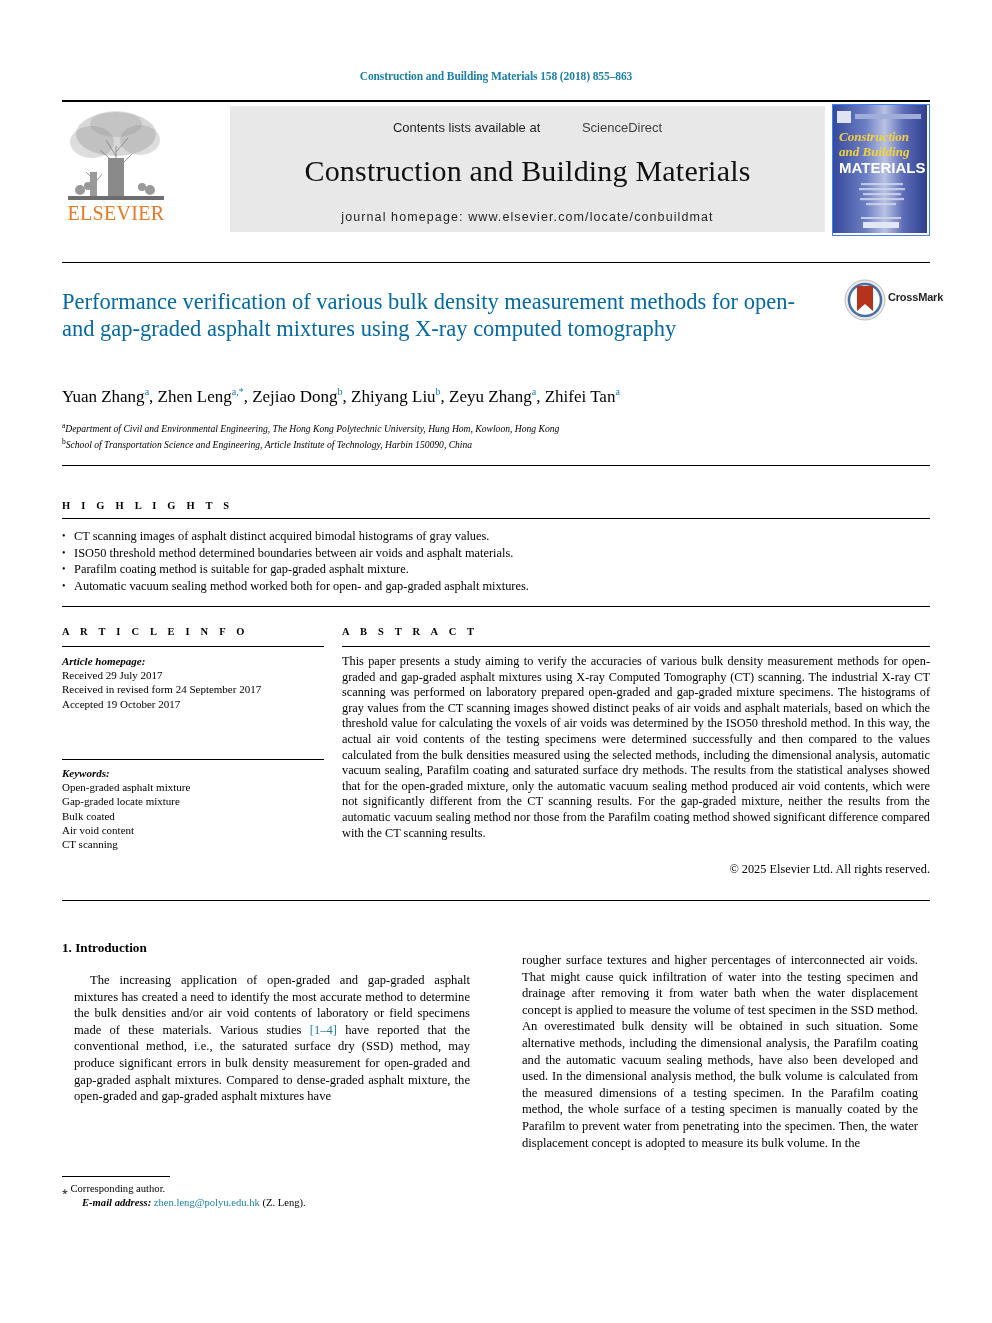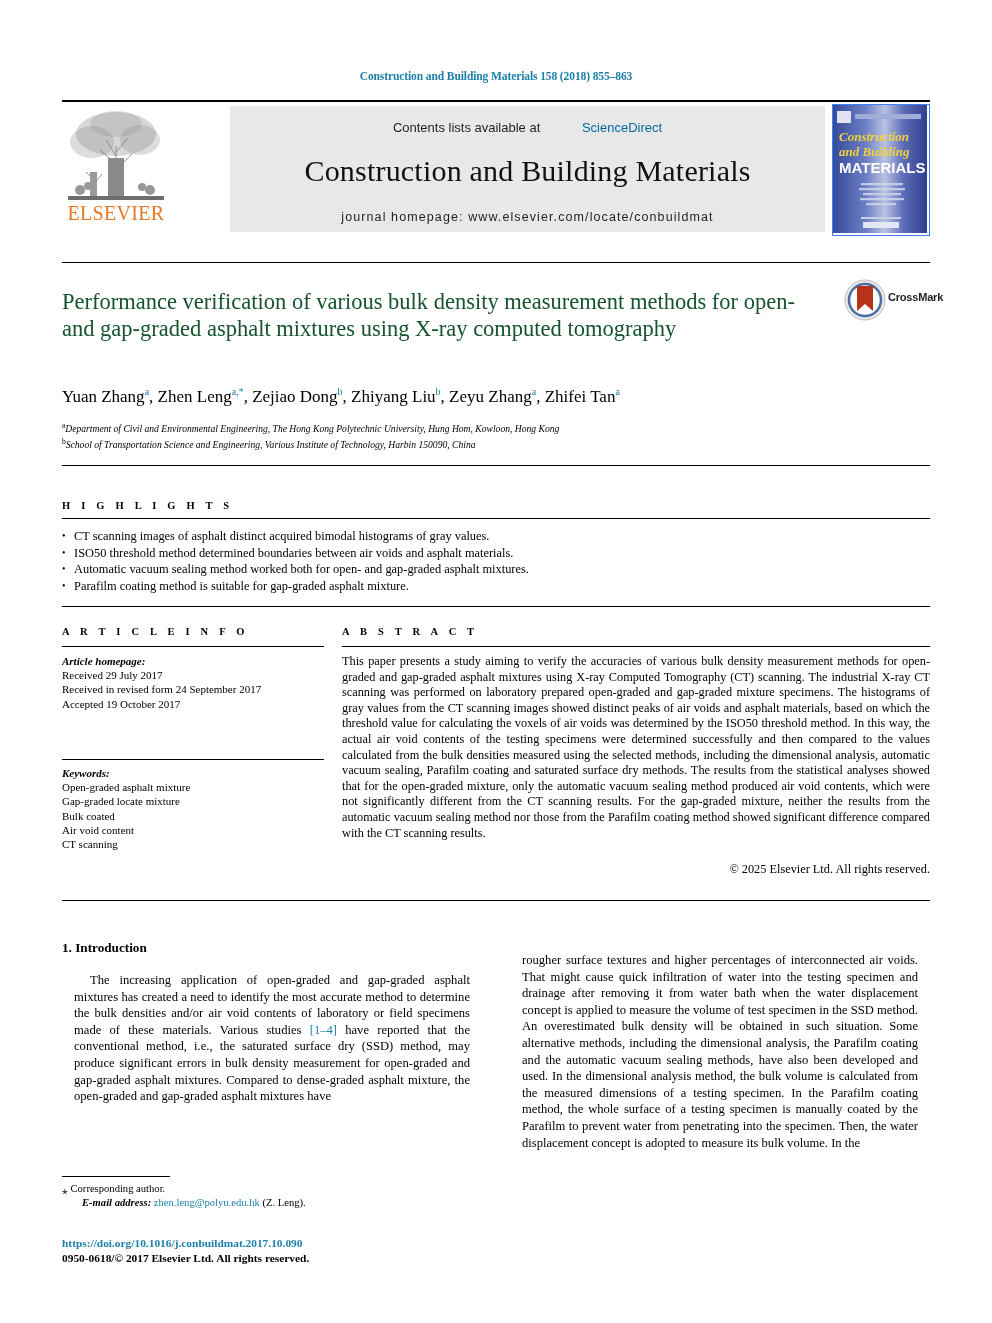--- a/index.html
+++ b/index.html
@@ -66,21 +66,21 @@
     height: 126px;
     background: #e8e8e8;
     text-align: center;
   }
   .contents-line {
     font-family: "Liberation Sans", sans-serif;
     font-size: 13px;
     color: #231f20;
     padding-top: 14px;
   }
-  .sd-link { color: #0369a1; margin-left: 38px; }
+  .sd-link { color: #404040; margin-left: 38px; }
   .journal-title {
     font-family: "Liberation Serif", serif;
     font-size: 30px;
     color: #111;
     margin-top: 19px;
     letter-spacing: 0.2px;
   }
   .homepage-line {
     font-family: "Liberation Sans", sans-serif;
     font-size: 12.5px;
@@ -108,21 +108,21 @@
     border-top: 1px solid #000;
   }
   .paper-title {
     position: absolute;
     left: 62px;
     top: 288px;
     width: 760px;
     font-family: "Liberation Serif", serif;
     font-size: 22.5px;
     line-height: 27px;
-    color: #14532d;
+    color: #0369a1;
   }
   .crossmark {
     position: absolute;
     right: 44px;
     top: 279px;
     width: 104px;
     height: 42px;
   }
   .crossmark-text {
     position: absolute;
@@ -414,31 +414,31 @@
     <span><span>Yuan Zhang</span><sup>a</sup></span>,
     <span><span>Zhen Leng</span><sup>a,*</sup></span>,
     <span><span>Zejiao Dong</span><sup>b</sup></span>,
     <span><span>Zhiyang Liu</span><sup>b</sup></span>,
     <span><span>Zeyu Zhang</span><sup>a</sup></span>,
     <span><span>Zhifei Tan</span><sup>a</sup></span>
   </div>
 
   <div class="affils">
     <div><sup>a</sup><span>Department of Civil and Environmental Engineering, The Hong Kong Polytechnic University, Hung Hom, Kowloon, Hong Kong</span></div>
-    <div><sup>b</sup><span>School of Transportation Science and Engineering, Various Institute of Technology, Harbin 150090, China</span></div>
+    <div><sup>b</sup><span>School of Transportation Science and Engineering, Article Institute of Technology, Harbin 150090, China</span></div>
   </div>
 
   <div class="hl-rule-top"></div>
   <div class="hl-head">H I G H L I G H T S</div>
   <div class="hl-rule-mid"></div>
   <ul class="hl-list">
     <li>CT scanning images of asphalt distinct acquired bimodal histograms of gray values.</li>
     <li>ISO50 threshold method determined boundaries between air voids and asphalt materials.</li>
+    <li>Parafilm coating method is suitable for gap-graded asphalt mixture.</li>
     <li>Automatic vacuum sealing method worked both for open- and gap-graded asphalt mixtures.</li>
-    <li>Parafilm coating method is suitable for gap-graded asphalt mixture.</li>
   </ul>
   <div class="hl-rule-bot"></div>
 
   <div class="ai-head">A R T I C L E    I N F O</div>
   <div class="ab-head">A B S T R A C T</div>
   <div class="ai-rule"></div>
   <div class="ab-rule"></div>
 
   <div class="ai-body">
     <div class="ai-sub">Article homepage:</div>
@@ -477,18 +477,14 @@
       <span class="star">⁎</span>
       <span>Corresponding author.</span>
     </div>
     <div class="fn-indent">
       <span class="email-label">E-mail address:</span>
       <span class="email-link">zhen.leng@polyu.edu.hk</span>
       <span>(Z. Leng).</span>
     </div>
   </div>
 
-  <div class="doi-block">
-    <div class="doi-link">https://doi.org/10.1016/j.conbuildmat.2017.10.090</div>
-    <div class="issn">0950-0618/© 2017 Elsevier Ltd. All rights reserved.</div>
-  </div>
 
 </div>
 
 </body></html>

